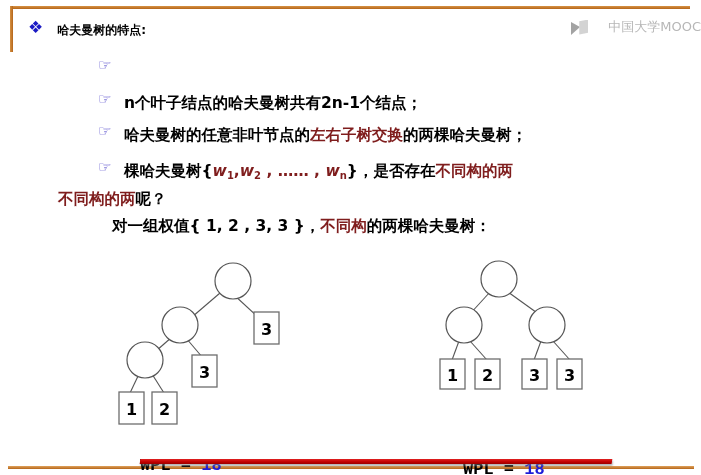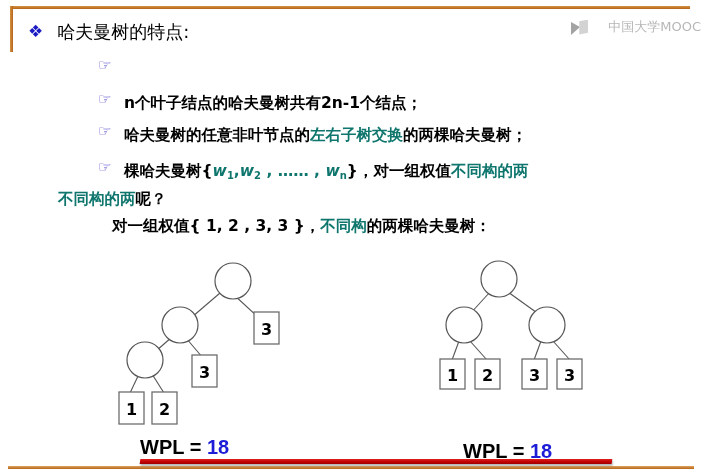--- a/index.html
+++ b/index.html
@@ -92,22 +92,22 @@
     gap: 14px;
   }
   .bullet-diamond {
     font-size: 17px;
     color: #1b1bc4;
     line-height: 1;
     position: relative;
     top: -1px;
   }
   .headline-text {
-    font-size: 18px;
-    font-weight: normal;
+    font-size: 12px;
+    font-weight: bold;
     color: #000000;
     white-space: nowrap;
   }
 
   
   .bullet-row {
     position: absolute;
     display: flex;
     align-items: flex-start;
   }
@@ -119,21 +119,21 @@
     line-height: 18px;
     position: relative;
     top: -2px;
   }
   .btxt {
     font-size: 15.5px;
     font-weight: bold;
     line-height: 22px;
     white-space: nowrap;
   }
-  .blue { color: #0f766e; }
+  .blue { color: #7f1d1d; }
   .blk  { color: #000000; }
 
   .bl1 { left: 98px; top: 58px; }
   .bl2 { left: 98px; top: 92px; }
   .bl3 { left: 98px; top: 124px; }
   .bl4 { left: 98px; top: 160px; }
 
   .b4-wrap { max-width: 520px; white-space: normal; }
   .b4-line2 {
     position: absolute;
@@ -188,24 +188,25 @@
     font-size: 16px;
     font-weight: bold;
     fill: #000000;
     text-anchor: middle;
     dominant-baseline: central;
   }
 
   
   .wpl {
     position: absolute;
-    font-family: Liberation Sans, sans-serif;
-    font-size: 20px;
-    font-weight: bold;
-    white-space: nowrap;
+    font-family: Liberation Mono, monospace;
+    font-size: 17px;
+    font-weight: bold;
+    white-space: nowrap;
+    margin-top: 20px;
   }
   .wpl .val { color: #1d1dd8; }
   .wpl-left  { left: 140px; top: 436px; }
   .wpl-right { left: 463px; top: 440px; }
 
   
   .red-bar {
     position: absolute;
     left: 140px;
     top: 459px;
@@ -247,21 +248,21 @@
     <span class="btxt blk">n个叶子结点的哈夫曼树共有2n-1个结点；</span>
   </div>
 
   <div class="bullet-row bl3">
     <span class="hand">☞</span>
     <span class="btxt"><span class="blk">哈夫曼树的任意非叶节点的</span><span class="blue">左右子树交换</span><span class="blk">的两棵哈夫曼树；</span></span>
   </div>
 
   <div class="bullet-row bl4">
     <span class="hand">☞</span>
-    <span class="btxt b4-wrap"><span class="blk">棵哈夫曼树{</span><span class="blue italic-w">w</span><sub class="blue">1</sub><span class="blue">,</span><span class="blue italic-w">w</span><sub class="blue">2</sub><span class="blue"> , …… , </span><span class="blue italic-w">w</span><sub class="blue">n</sub><span class="blk">}，对一组权值</span><span class="blue">不同构的两</span></span>
+    <span class="btxt b4-wrap"><span class="blk">棵哈夫曼树{</span><span class="blue italic-w">w</span><sub class="blue">1</sub><span class="blue">,</span><span class="blue italic-w">w</span><sub class="blue">2</sub><span class="blue"> , …… , </span><span class="blue italic-w">w</span><sub class="blue">n</sub><span class="blk">}，是否存在</span><span class="blue">不同构的两</span></span>
   </div>
 
   <div class="b4-line2">
     <span class="blue">不同构的两</span><span class="blk">呢？</span>
   </div>
 
   <div class="example-line">
     <span class="blk">对一组权值{ 1, 2 , 3, 3 }，</span><span class="blue">不同构</span><span class="blk">的两棵哈夫曼树：</span>
   </div>
 

